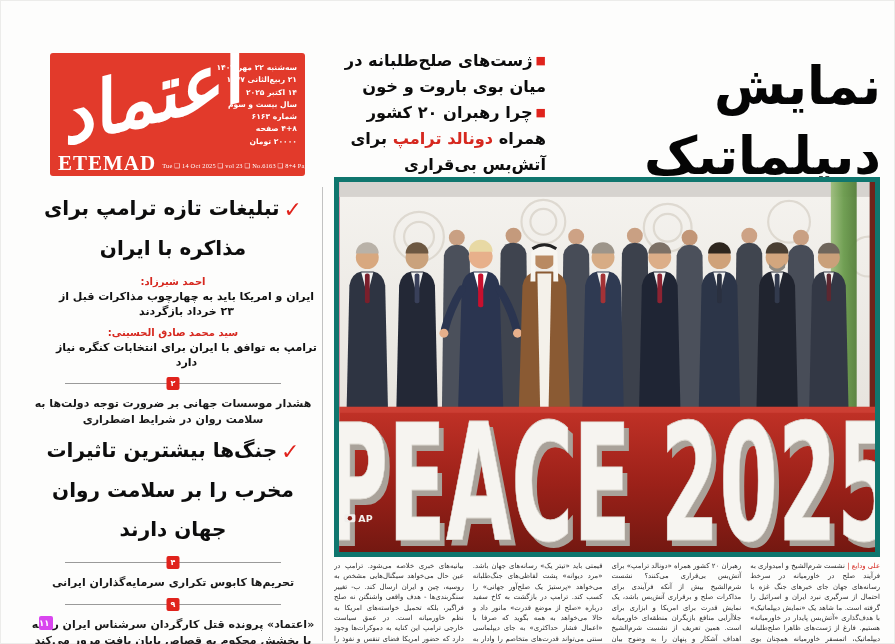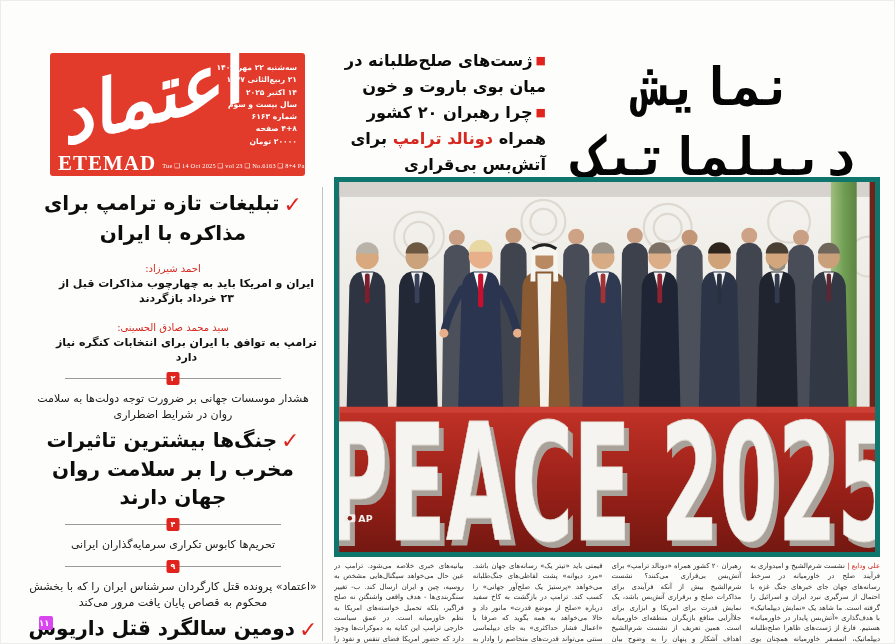--- a/index.html
+++ b/index.html
@@ -10,36 +10,36 @@
   
   .logo-box { position:absolute; left:49px; top:52px; width:255px; height:123px; background:#e23a2b; border-radius:3px; overflow:hidden; }
   .logo-fa { position:absolute; left:6px; top:-14px; width:170px; height:120px; color:#fff; font-size:74px; font-weight:bold; font-style:italic; transform:rotate(-14deg); line-height:120px; text-align:center; }
   .logo-dates { position:absolute; right:8px; top:9px; direction:rtl; text-align:right; color:#fff; font-size:7.6px; line-height:12.3px; font-weight:bold;margin-left:46px; }
   .logo-strip { position:absolute; left:8px; right:5px; bottom:3px; display:flex; align-items:flex-end; gap:6px; color:#fff;font-family:Liberation Serif, serif; }
   .logo-en { font-size:21px; font-weight:bold; letter-spacing:1px; line-height:20px; }
   .logo-info { font-size:6.4px; letter-spacing:.2px; padding-bottom:3px; white-space:nowrap; }
 
   
   .left-col { position:absolute; left:26px; top:188px; width:292px; direction:rtl; text-align:center; }
-  .big-head { font-size:20px; font-weight:bold; line-height:28px; color:#0d0d0d; }
+  .big-head { font-size:20px; font-weight:bold; line-height:39px; color:#0d0d0d; }
   .check { color:#e0231c; font-size:22px; font-weight:bold; margin-left:4px; vertical-align:middle; }
-  .kicker { font-size:11px; font-weight:normal; line-height:16px; color:#1a1a1a; margin-bottom:3px; }
-  .red-name { color:#d6281f; font-size:10px; font-weight:normal; line-height:15px; margin-top:14px; }
+  .kicker { font-size:11px; font-weight:bold; line-height:16px; color:#1a1a1a; margin-bottom:3px; }
+  .red-name { color:#d6281f; font-size:10px; font-weight:bold; line-height:15px; margin-top:6px; }
   .sub-line { font-size:11px; font-weight:bold; line-height:15px; color:#111;margin-left:27px; }
   .divider { position:relative; border-top:1px solid #9a9a9a; margin:13px 38px 12px 38px; }
   .divider .badge { position:absolute; top:-7px; right:50%; transform:translateX(50%); width:13px; height:13px; background:#e0231c; color:#fff; font-size:8px; line-height:13px; text-align:center; border-radius:2px; font-weight:bold; }
   .page-badge { position:absolute; left:38px; top:615px; width:14px; height:14px; background:#d946ef; color:#fff; font-size:8.5px; line-height:14px; text-align:left; border-radius:2px; font-weight:bold; }
 
   .v-rule { position:absolute; left:321px; top:186px; width:1px; height:454px; background:#c2c2c2; }
 
   
   .mid-bullets { position:absolute; left:333px; top:47px; width:212px; direction:rtl; text-align:right; font-size:16.2px; font-weight:bold; line-height:26px; color:#0c0c0c; }
   .sq { color:#e0231c; font-size:11px; vertical-align:2px; margin-left:3px; }
   .red-inline { color:#d6281f; }
-  .headline-zone { position:absolute; left:548px; top:56px; width:332px; text-align:center; direction:rtl;font-family:Liberation Mono, monospace; }
+  .headline-zone { position:absolute; left:548px; top:50px; width:332px; direction:rtl; }
   .main-headline { font-size:52px; font-weight:bold; letter-spacing:-1px; line-height:70px; color:#050505; }
   .sub-headline { font-size:26px; font-weight:bold; line-height:34px; color:#111; margin-top:4px; }
 
   
   .photo { position:absolute; left:333px; top:176px; width:546px; height:380px; border:5px solid #0f766e; background:#be185d; overflow:hidden; }
   .photo svg { display:block; }
 
   
   .article { position:absolute; left:333px; top:560px; width:546px; height:82px; direction:rtl; display:grid; grid-template-columns:repeat(4,1fr); column-gap:9px; overflow:hidden; }
   .article p { font-size:6.9px; line-height:10.4px; text-align:justify; color:#2a2a2a; }

